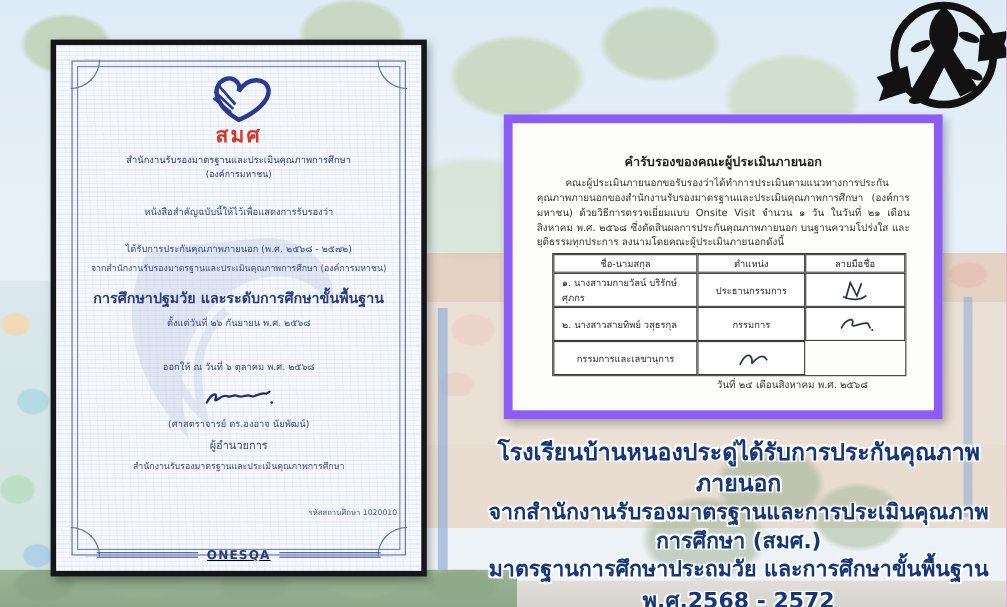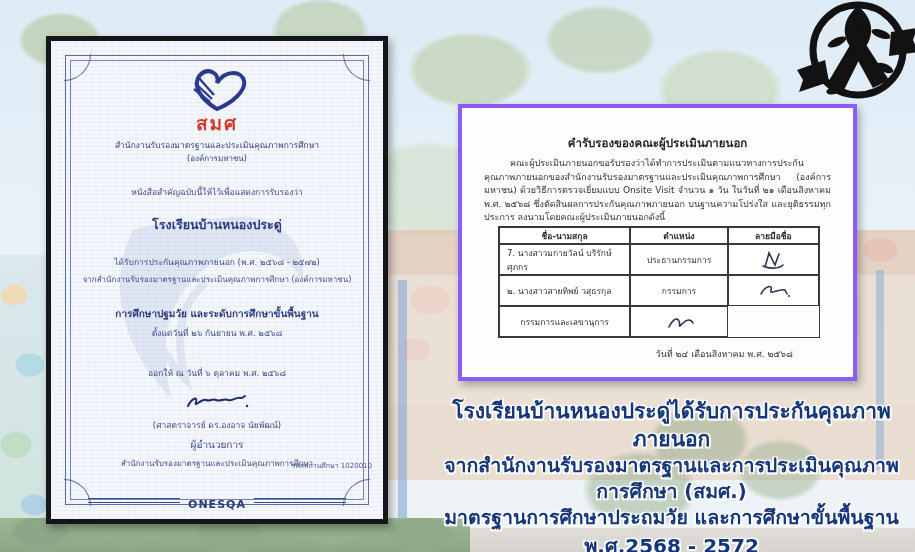--- a/index.html
+++ b/index.html
@@ -89,45 +89,45 @@
 
   .cert-content{position:absolute;inset:20px;text-align:center;color:#31407f;}
   .logo-swoosh{display:block;margin:8px auto 0;width:74px;height:44px;}
   .logo-text{font-size:19px;font-weight:bold;color:#d5372b;letter-spacing:2px;line-height:1.1;}
   .org-line1{font-size:8.5px;margin-top:4px;color:#2d3c7c;}
   .org-line2{font-size:8px;color:#2d3c7c;}
   .intro-line{font-size:8.5px;margin-top:20px;color:#3a4a8a;}
   .school-name{font-size:12.5px;font-weight:bold;margin-top:16px;color:#2c3b7c;}
   .cert-line1{font-size:8.5px;margin-top:20px;color:#3a4a8a;}
   .cert-line2{font-size:8px;margin-top:4px;color:#3a4a8a;}
-  .cert-line3{font-size:10px;font-weight:bold;margin-top:20px;color:#2c3b7c;}
+  .cert-line3{font-size:13px;font-weight:bold;margin-top:10px;color:#2c3b7c;}
   .cert-line4{font-size:8.5px;margin-top:5px;color:#3a4a8a;}
   .issued-line{font-size:8.5px;margin-top:26px;color:#3a4a8a;}
   .sig-main{display:block;margin:10px auto 0;width:70px;height:26px;}
   .signer-name{font-size:8.5px;margin-top:2px;color:#3a4a8a;}
   .signer-title{font-size:10px;margin-top:5px;color:#3a4a8a;}
   .signer-org{font-size:8px;margin-top:5px;color:#3a4a8a;}
-  .school-code{position:absolute;right:11px;bottom:48px;font-size:7px;color:#4a5892;}
-  .onesqa-footer{position:absolute;left:0;right:0;bottom:8px;display:flex;align-items:flex-start;justify-content:center;gap:8px;}
+  .school-code{position:absolute;right:22px;bottom:48px;font-size:7px;color:#4a5892;}
+  .onesqa-footer{position:absolute;left:0;right:0;bottom:8px;display:flex;align-items:center;justify-content:center;gap:8px;text-decoration:underline;}
   .onesqa-line{width:92px;height:3px;border-top:1px solid #3a4a8a;border-bottom:1px solid #3a4a8a;}
   .onesqa-text{font-size:11px;font-weight:bold;color:#2c3b7c;letter-spacing:1px;}
 
   
   .report{
     position:absolute;left:458px;top:104px;width:399px;height:277px;
-    background:#fdfdfc;border:4px solid #8b5cf6;box-shadow:3px 4px 8px rgba(0,0,0,.3);
+    background:#fdfdfc;border:8px solid #8b5cf6;box-shadow:3px 4px 8px rgba(0,0,0,.3);
     box-sizing:border-box;color:#2b2b2b;
   }
   .report-title{margin-top:26px;text-align:center;font-size:11.5px;font-weight:bold;color:#222;}
   .report-body{margin:5px 22px 0;font-size:9px;line-height:1.5;text-align:justify;text-indent:26px;color:#333;}
   .committee-table{position:absolute;left:36px;top:118px;width:322px;border-collapse:collapse;}
   .committee-table div{box-sizing:border-box;}
   .tbl{display:grid;grid-template-columns:41% 30.5% 28.5%;border:1px solid #3a3a3a;}
   .tbl .cell{border:1px solid #3a3a3a;display:flex;align-items:center;justify-content:center;font-size:8.5px;padding:2px 4px;background:#fff;}
-  .tbl .head{font-weight:bold;height:17px;}
+  .tbl .head{font-weight:normal;height:17px;}
   .tbl .row-cell{height:31px;}
   .tbl .name-cell{justify-content:flex-start;padding-left:7px;text-align:left;}
   .sig-small{width:44px;height:22px;}
   .report-date{position:absolute;right:60px;bottom:16px;font-size:9px;color:#333;}
 
   
   .caption{
     position:absolute;left:428px;top:398px;width:487px;text-align:center;
     font-weight:bold;color:#16367c;line-height:1.32;
   }
@@ -185,21 +185,20 @@
       </div>
       <div class="cert-content">
         <svg class="logo-swoosh" viewBox="0 0 74 44">
           <path d="M37,40 C20,30 12,16 20,6 C28,-2 40,4 37,14 C46,0 62,2 64,12 C66,22 52,34 37,40 Z" fill="none" stroke="#2b3990" stroke-width="4"></path>
           <path d="M18,8 L34,26 M15,14 L32,30 M14,20 L30,33" stroke="#2b3990" stroke-width="2.4" fill="none"></path>
         </svg>
         <div class="logo-text">สมศ</div>
         <div class="org-line1">สำนักงานรับรองมาตรฐานและประเมินคุณภาพการศึกษา</div>
         <div class="org-line2">(องค์การมหาชน)</div>
         <div class="intro-line">หนังสือสำคัญฉบับนี้ให้ไว้เพื่อแสดงการรับรองว่า</div>
-        <div class="school-name">โรงเรียนบ้านหนองประดู่</div>
         <div class="cert-line1">ได้รับการประกันคุณภาพภายนอก (พ.ศ. ๒๕๖๘ - ๒๕๗๒)</div>
         <div class="cert-line2">จากสำนักงานรับรองมาตรฐานและประเมินคุณภาพการศึกษา (องค์การมหาชน)</div>
         <div class="cert-line3">การศึกษาปฐมวัย และระดับการศึกษาขั้นพื้นฐาน</div>
         <div class="cert-line4">ตั้งแต่วันที่ ๒๖ กันยายน พ.ศ. ๒๕๖๘</div>
         <div class="issued-line">ออกให้ ณ วันที่ ๖ ตุลาคม พ.ศ. ๒๕๖๘</div>
         <svg class="sig-main" viewBox="0 0 70 26">
           <path d="M6,16 C10,8 16,6 14,12 C12,18 20,8 24,10 C28,12 30,8 34,10 C38,12 42,8 46,10 C50,12 54,6 60,8 L63,6" fill="none" stroke="#1d2d6e" stroke-width="2" stroke-linecap="round"></path>
           <circle cx="65" cy="16" r="1.2" fill="#1d2d6e"></circle>
         </svg>
         <div class="signer-name">(ศาสตราจารย์ ดร.องอาจ นัยพัฒน์)</div>
@@ -217,21 +216,21 @@
 
   <div class="report">
     <div class="report-title">คำรับรองของคณะผู้ประเมินภายนอก</div>
     <div class="report-body">คณะผู้ประเมินภายนอกขอรับรองว่าได้ทำการประเมินตามแนวทางการประกันคุณภาพภายนอกของสำนักงานรับรองมาตรฐานและประเมินคุณภาพการศึกษา (องค์การมหาชน) ด้วยวิธีการตรวจเยี่ยมแบบ Onsite Visit จำนวน ๑ วัน ในวันที่ ๒๑ เดือนสิงหาคม พ.ศ. ๒๕๖๘ ซึ่งตัดสินผลการประกันคุณภาพภายนอก บนฐานความโปร่งใส และยุติธรรมทุกประการ ลงนามโดยคณะผู้ประเมินภายนอกดังนี้</div>
     <div class="committee-table">
       <div class="tbl">
         <div class="cell head">ชื่อ-นามสกุล</div>
         <div class="cell head">ตำแหน่ง</div>
         <div class="cell head">ลายมือชื่อ</div>
 
-        <div class="cell row-cell name-cell">7. นางสาวมกายวัลน์  บริรักษ์ศุภกร</div>
+        <div class="cell row-cell name-cell">๑. นางสาวมกายวัลน์  บริรักษ์ศุภกร</div>
         <div class="cell row-cell">ประธานกรรมการ</div>
         <div class="cell row-cell">
           <svg class="sig-small" viewBox="0 0 44 22">
             <path d="M14,18 L18,4 L24,16 L28,5 M12,17 C18,20 28,20 32,16" fill="none" stroke="#2a3550" stroke-width="1.6" stroke-linecap="round"></path>
           </svg>
         </div>
 
         <div class="cell row-cell name-cell">๒. นางสาวสายทิพย์  วสุธรกุล</div>
         <div class="cell row-cell">กรรมการ</div>
         <div class="cell row-cell">

